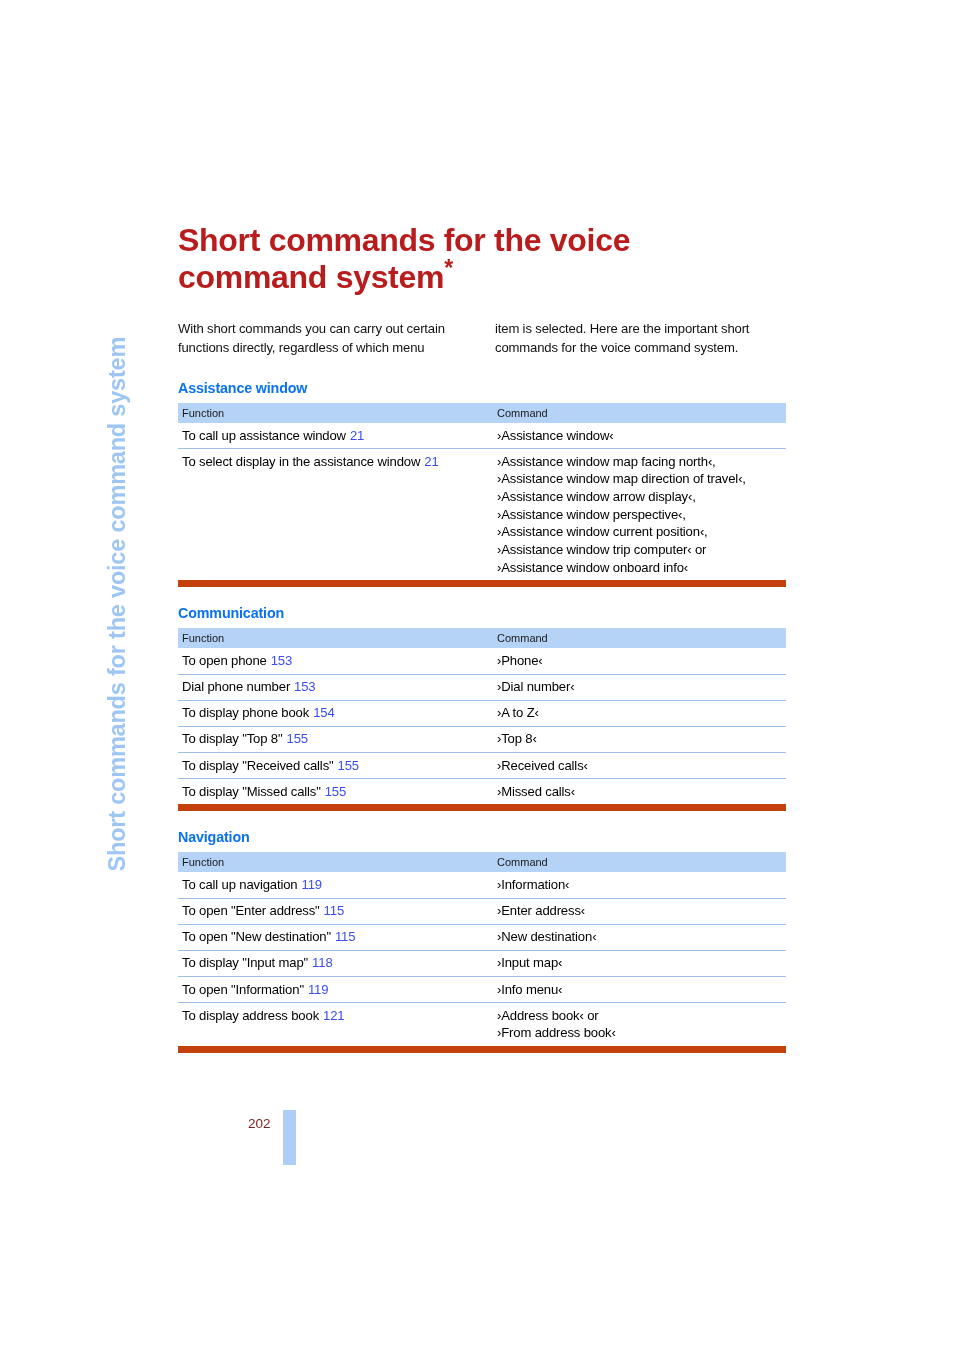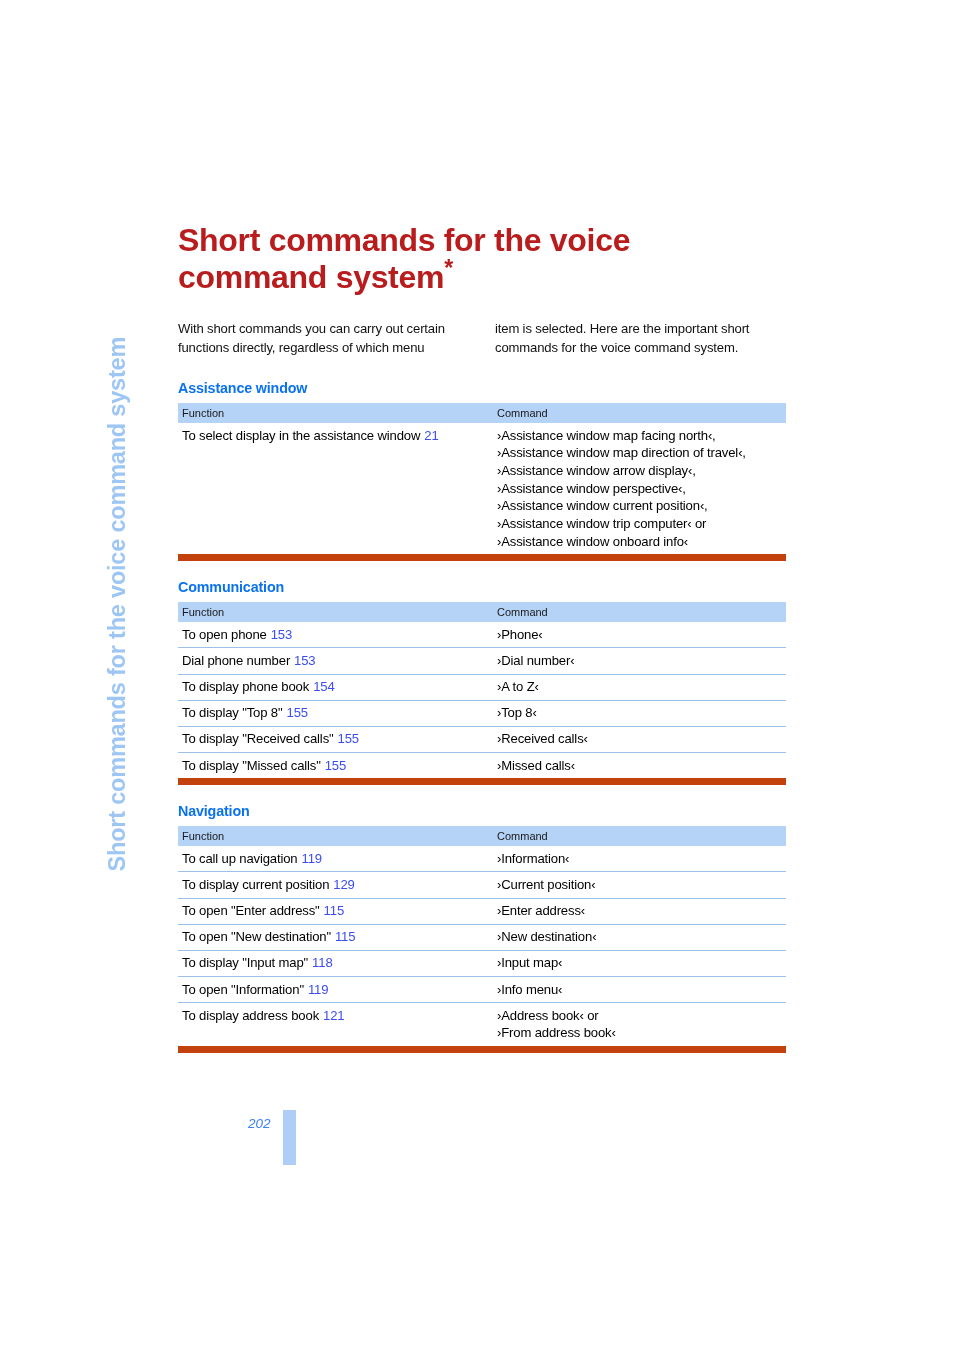--- a/index.html
+++ b/index.html
@@ -142,22 +142,21 @@
     left: 178px;
     top: 1110px;
     width: 608px;
     height: 70px;
   }
   .folio .num {
     position: absolute;
     left: 70px;
     top: 6px;
     font-size: 13.5px;
-    color: #3b82f6;
-    font-style: italic;
+    color: #7f1d1d;
   }
   .folio .bar {
     position: absolute;
     left: 105px;
     top: 0px;
     width: 13px;
     height: 55px;
     background: #aecdf7;
   }
 </style>
@@ -186,20 +185,26 @@
           <col class="c-fn">
           <col class="c-cmd">
         </colgroup>
         <thead>
           <tr>
             <th>Function</th>
             <th>Command</th>
           </tr>
         </thead>
         <tbody>
+          <tr>
+            <td><span>To call up assistance window</span><span class="ref">21</span></td>
+            <td>
+              <span class="cmdline">›Assistance window‹</span>
+            </td>
+          </tr>
           <tr>
             <td><span>To select display in the assistance window</span><span class="ref">21</span></td>
             <td>
               <span class="cmdline">›Assistance window map facing north‹,</span>
               <span class="cmdline">›Assistance window map direction of travel‹,</span>
               <span class="cmdline">›Assistance window arrow display‹,</span>
               <span class="cmdline">›Assistance window perspective‹,</span>
               <span class="cmdline">›Assistance window current position‹,</span>
               <span class="cmdline">›Assistance window trip computer‹ or</span>
               <span class="cmdline">›Assistance window onboard info‹</span>
@@ -271,26 +276,20 @@
           </tr>
         </thead>
         <tbody>
           <tr>
             <td><span>To call up navigation</span><span class="ref">119</span></td>
             <td>
               <span class="cmdline">›Information‹</span>
             </td>
           </tr>
           <tr>
-            <td><span>To display current position</span><span class="ref">129</span></td>
-            <td>
-              <span class="cmdline">›Current position‹</span>
-            </td>
-          </tr>
-          <tr>
             <td><span>To open "Enter address"</span><span class="ref">115</span></td>
             <td>
               <span class="cmdline">›Enter address‹</span>
             </td>
           </tr>
           <tr>
             <td><span>To open "New destination"</span><span class="ref">115</span></td>
             <td>
               <span class="cmdline">›New destination‹</span>
             </td>

